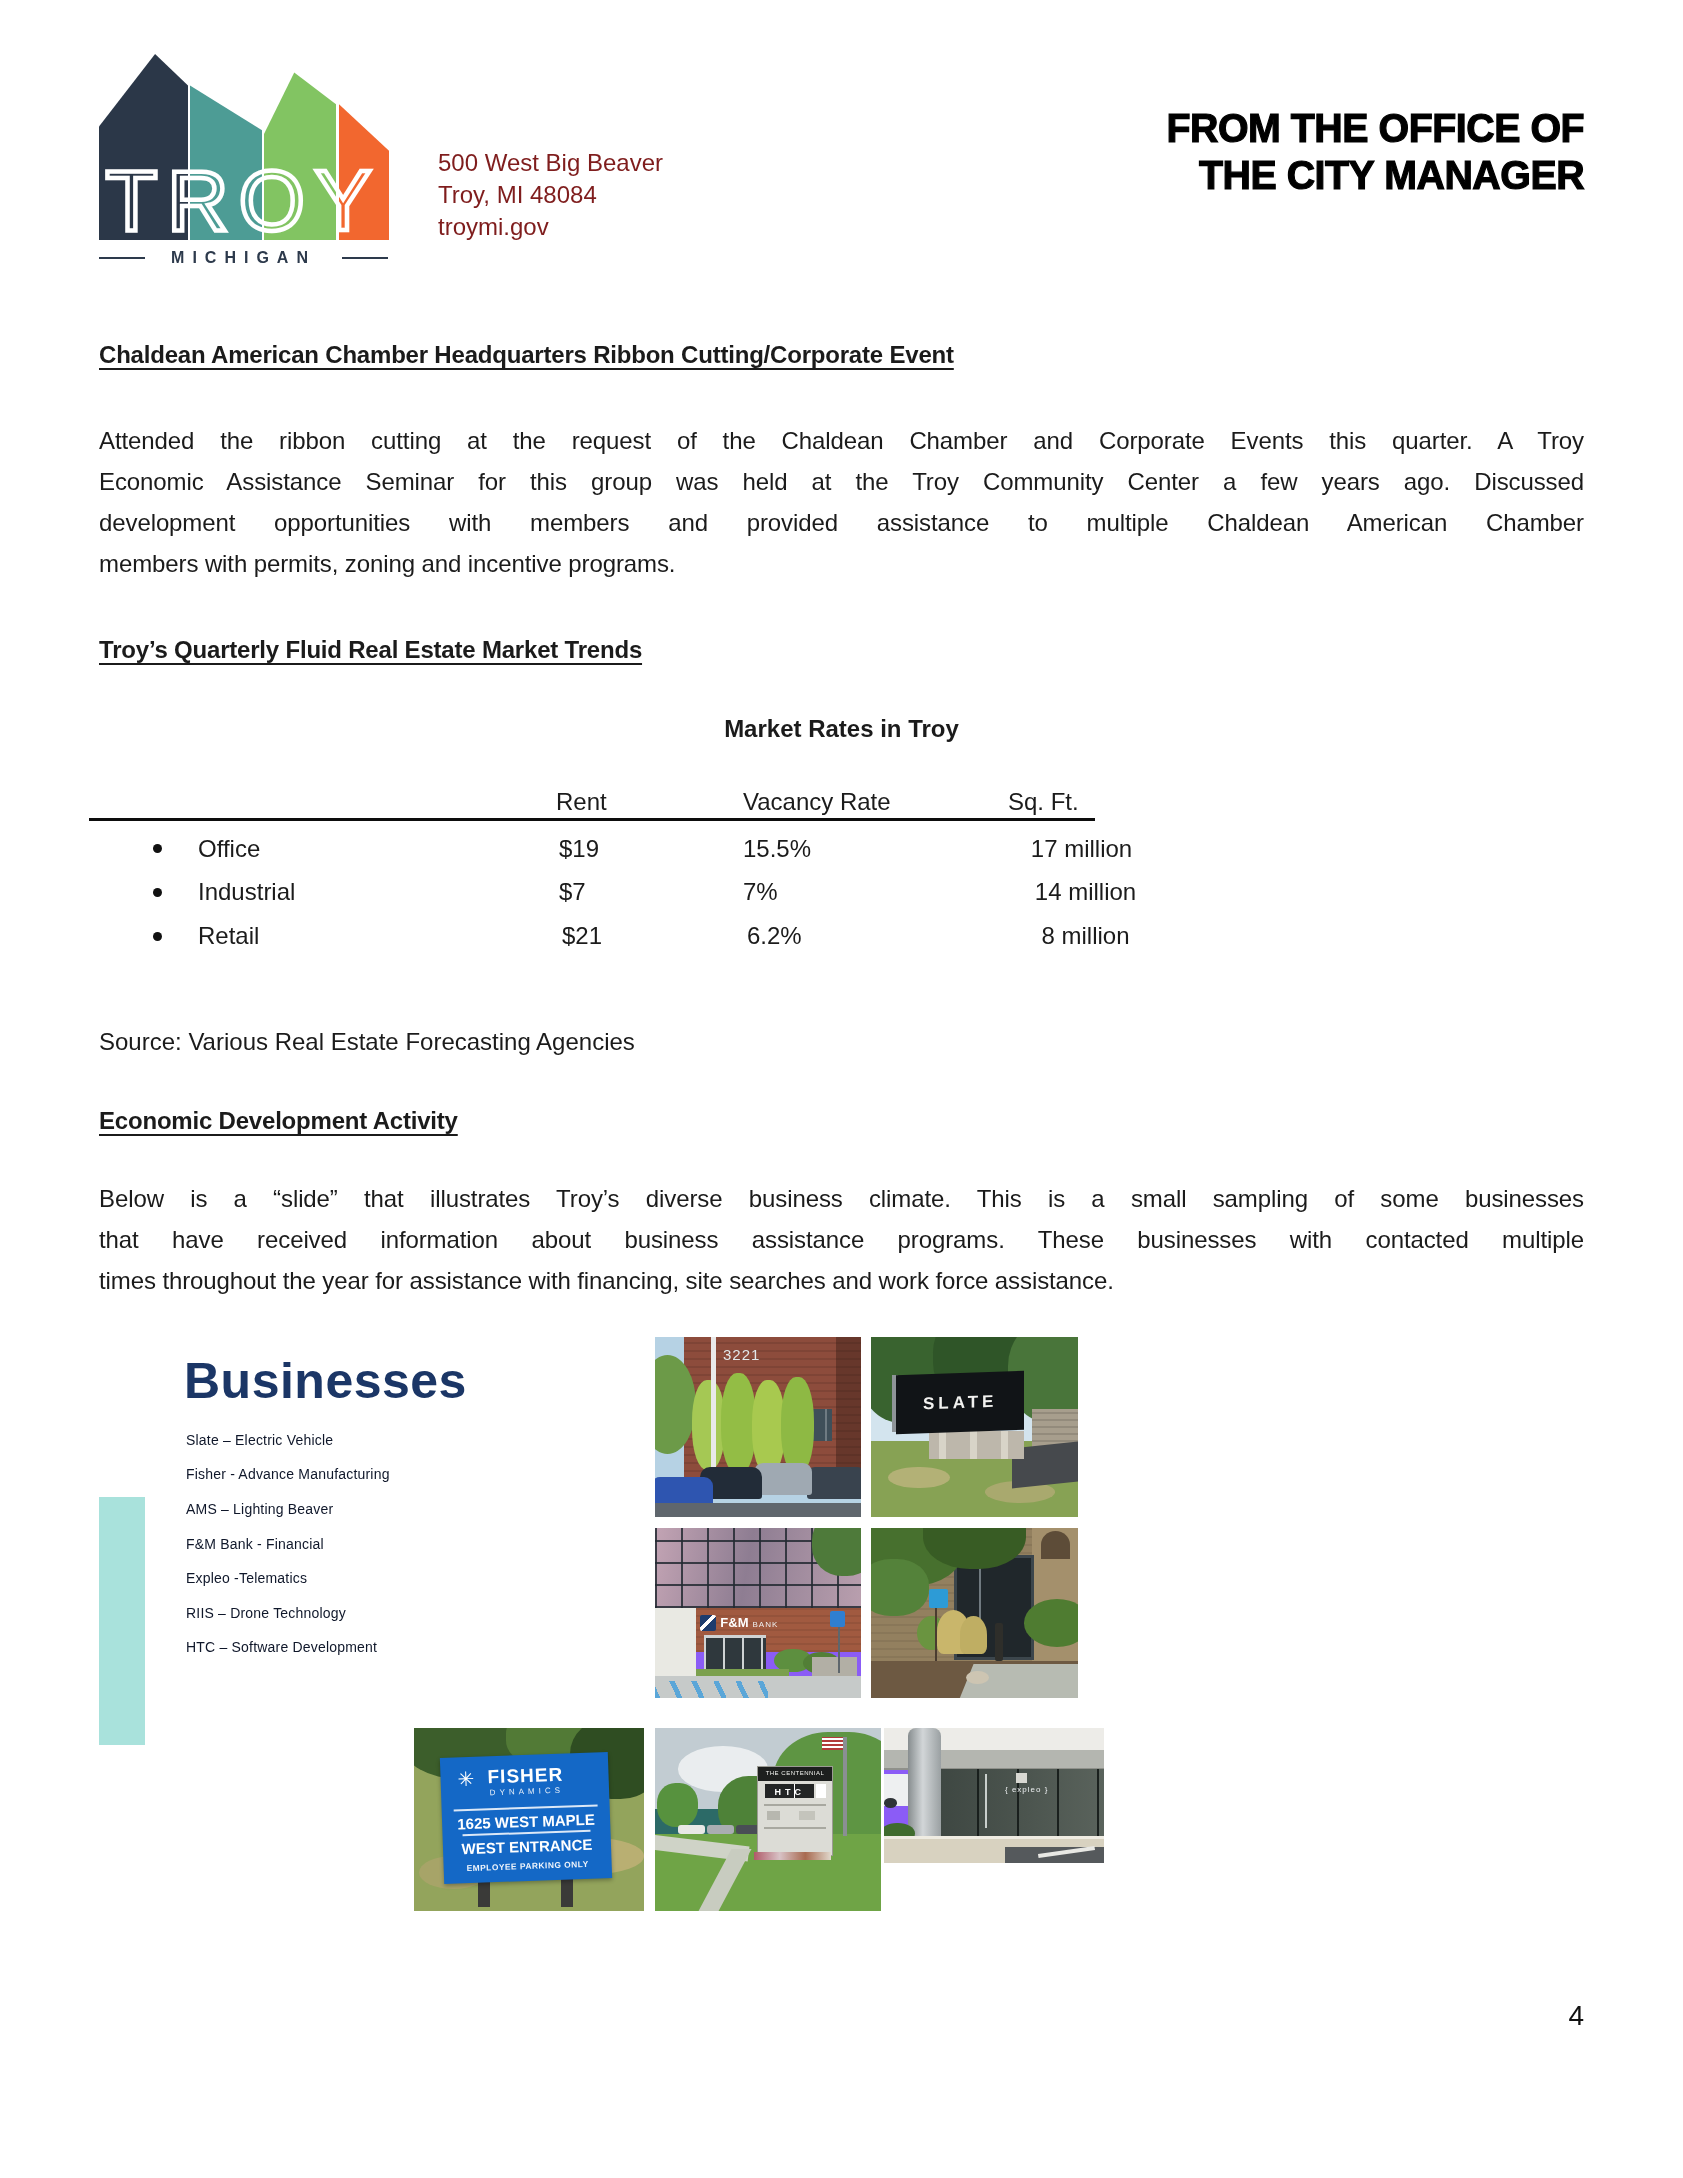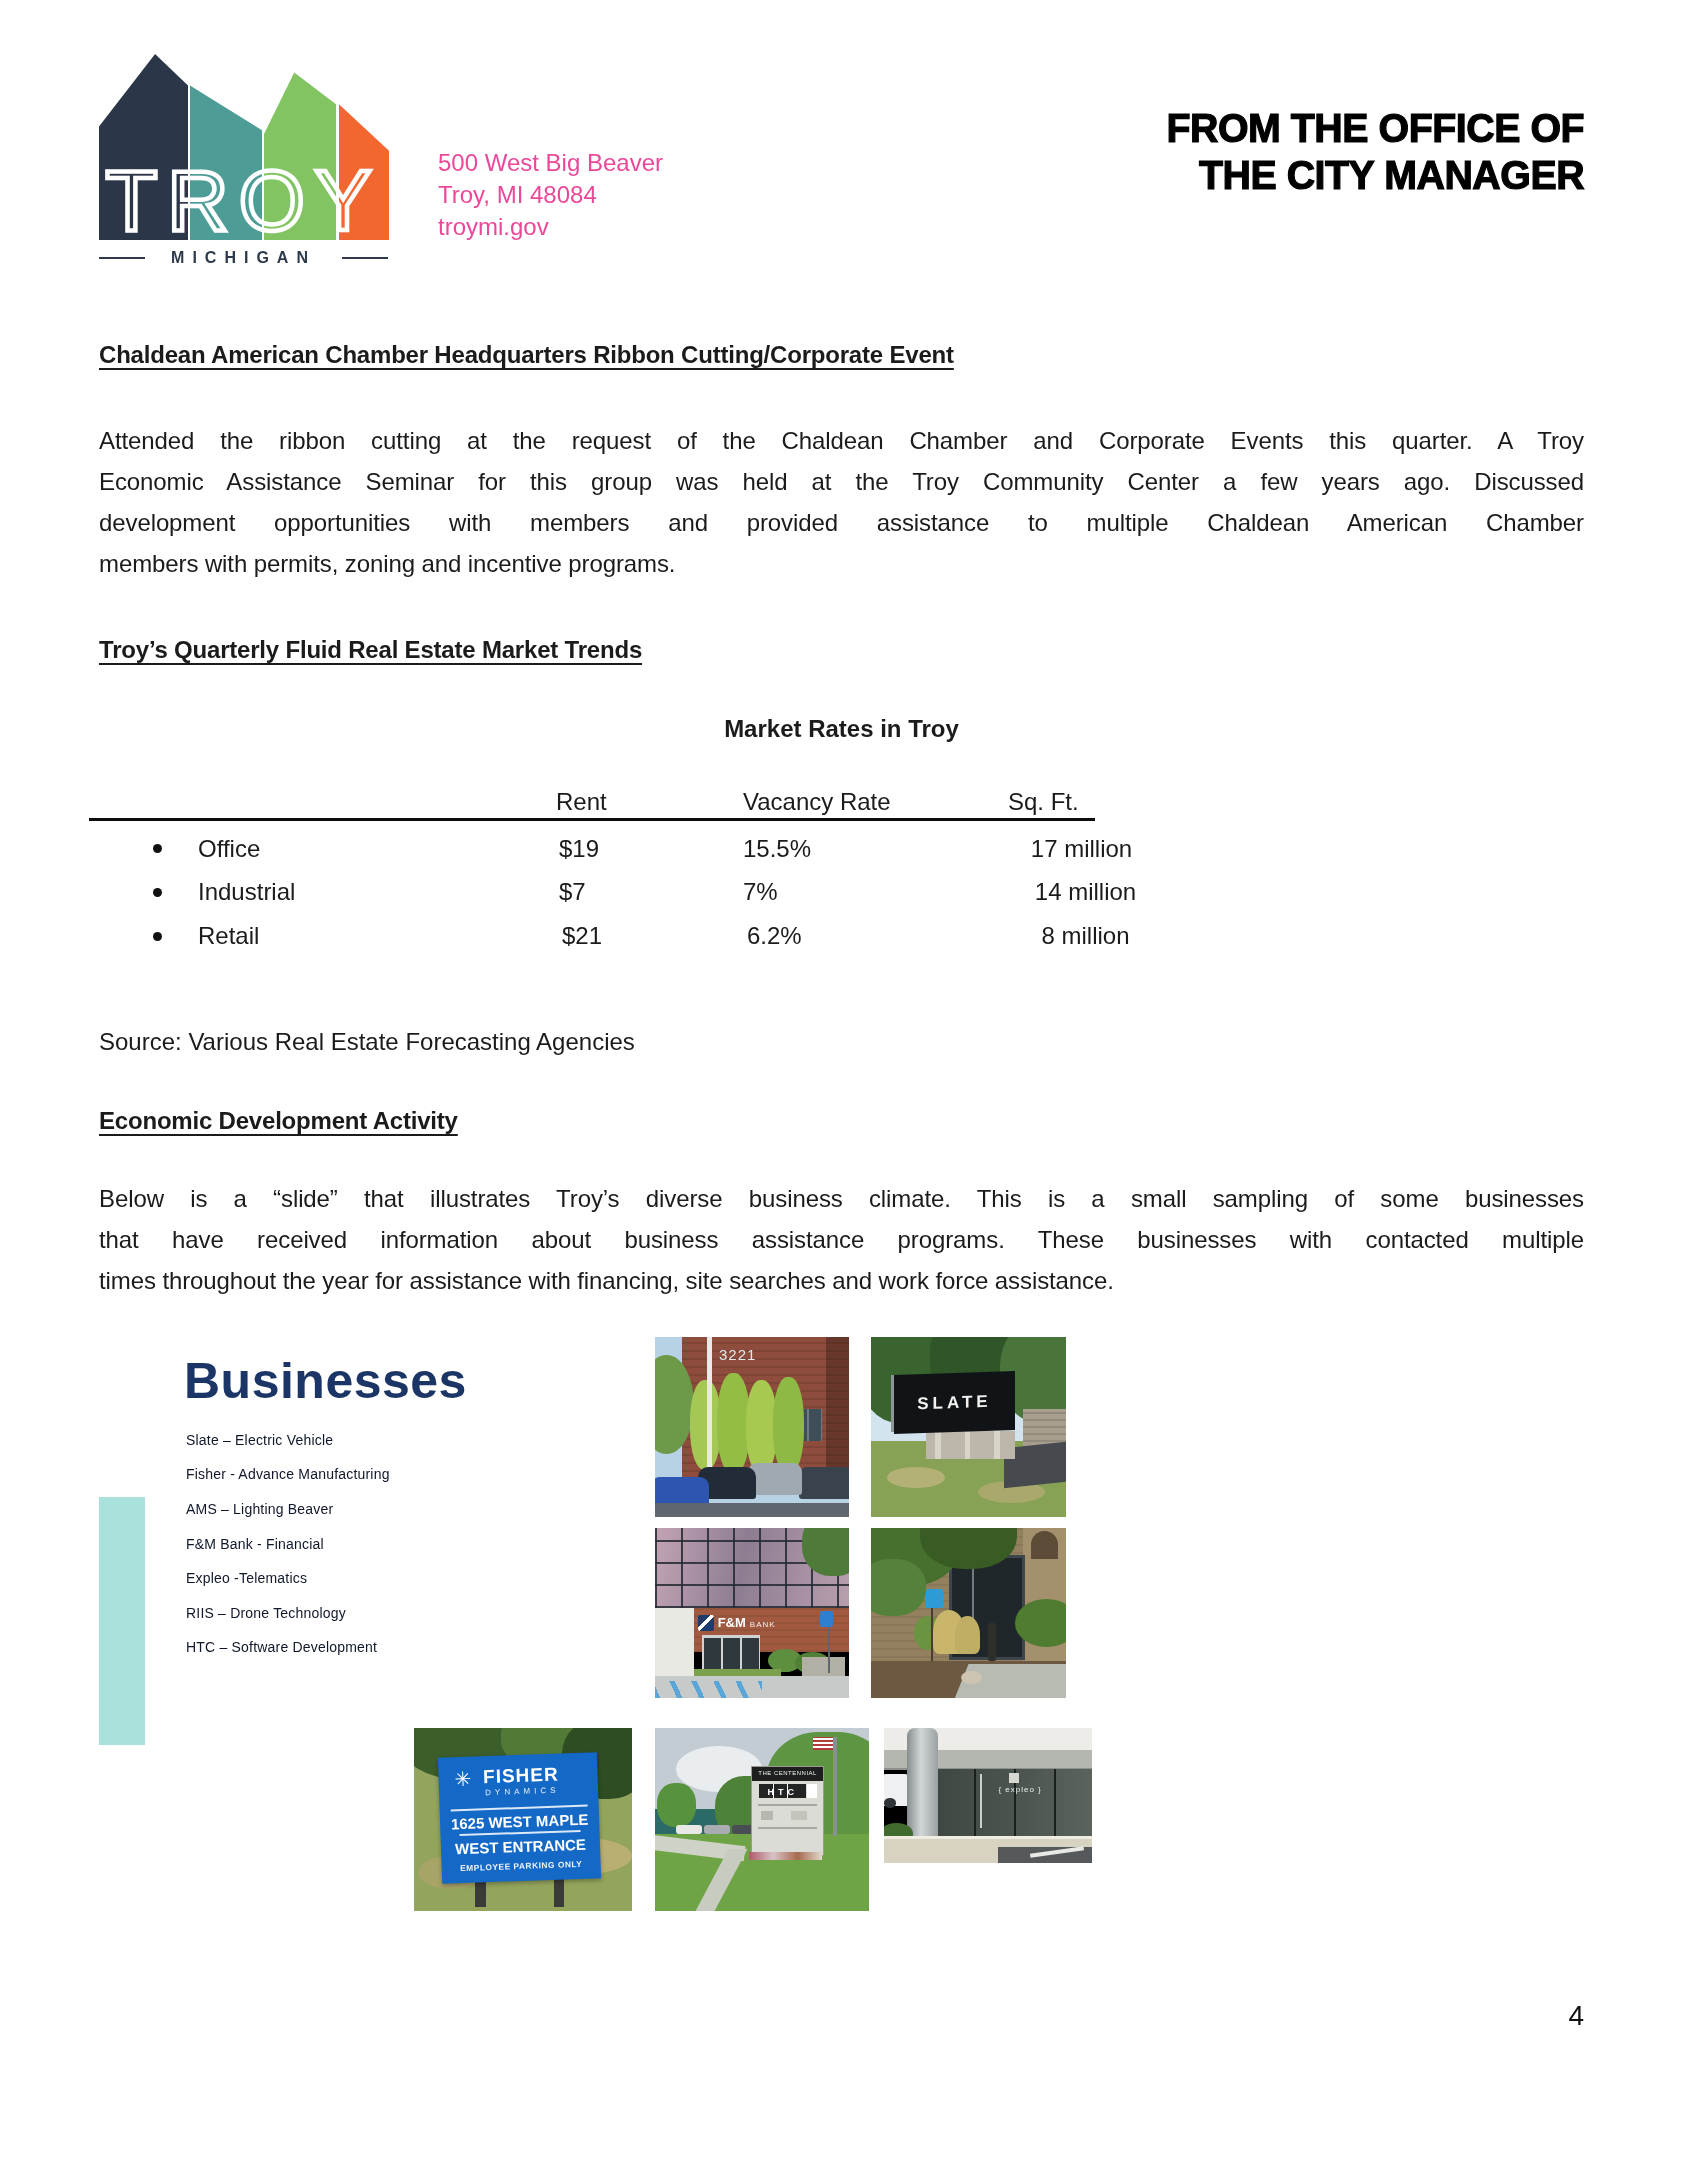--- a/index.html
+++ b/index.html
@@ -12,21 +12,21 @@
   .shape-navy{left:0;width:89px;background:#2b3748;clip-path:polygon(0 39%,63% 0,100% 17%,100% 100%,0 100%);}
   .shape-teal{left:91px;width:72px;background:#4d9c95;clip-path:polygon(0 17%,100% 41%,100% 100%,0 100%);}
   .shape-green{left:165px;width:72px;background:#82c462;clip-path:polygon(0 43%,42% 10%,100% 27%,100% 100%,0 100%);}
   .shape-orange{left:240px;width:50px;background:#f2672f;clip-path:polygon(0 27%,100% 52%,100% 100%,0 100%);}
   .troy-word{position:absolute;left:0;right:0;bottom:-10px;text-align:center;font-size:85px;
              font-weight:400;letter-spacing:10px;color:transparent;-webkit-text-stroke:4.5px #ffffff;}
   .michigan-row{position:absolute;left:99px;top:249px;width:289px;display:flex;align-items:center;gap:26px;}
   .michigan-row .mline{flex:1;height:2px;background:#2d3a4c;}
   .michigan-row .mtext{font-size:16px;font-weight:bold;letter-spacing:8px;color:#2d3a4c;white-space:nowrap;}
 
-  .address{position:absolute;left:438px;top:147px;font-size:24px;line-height:32px;color:#ec4899;}
+  .address{position:absolute;left:438px;top:147px;font-size:24px;line-height:32px;color:#7f1d1d;}
 
   .doc-title{position:absolute;right:99px;top:105px;text-align:right;font-size:41px;line-height:47px;
              font-weight:bold;color:#000;-webkit-text-stroke:1.2px #000;letter-spacing:-0.5px;
              transform:scaleX(0.96);transform-origin:100% 0;}
 
   
   .h-ul{position:absolute;left:99px;font-size:24px;font-weight:bold;text-decoration:underline;
         text-decoration-thickness:2px;text-underline-offset:5px;letter-spacing:-0.2px;}
   .para{position:absolute;left:99px;width:1485px;font-size:24px;line-height:41px;letter-spacing:-0.1px;}
   .para .jl{text-align:justify;text-align-last:justify;}
@@ -38,21 +38,21 @@
   .tbl-cell{position:absolute;font-size:24px;}
   .tbl-line{position:absolute;left:89px;top:818px;width:1006px;height:3px;background:#0d0d0d;}
   .bullet{position:absolute;width:9px;height:9px;border-radius:50%;background:#111;}
   .sqft-box{width:147px;text-align:center;}
 
   
   .slide-title{position:absolute;left:184px;top:1352px;font-size:50px;font-weight:bold;color:#1b3666;letter-spacing:0.5px;}
   .slide-item{position:absolute;left:186px;font-size:14px;color:#0f172a;letter-spacing:0.2px;}
   .teal-bar{position:absolute;left:99px;top:1497px;width:46px;height:248px;background:#a9e2dc;}
 
-  .ph{position:absolute;overflow:hidden;background:#000000;}
+  .ph{position:absolute;overflow:hidden;background:#8b5cf6;padding-left:12px;}
   .ph .s{position:absolute;}
 
   .footer-num{position:absolute;right:99px;top:2000px;font-size:28px;color:#111;}
 </style>
 </head>
 <body>
 
 <div class="page">
 
   <div class="logo-box">

